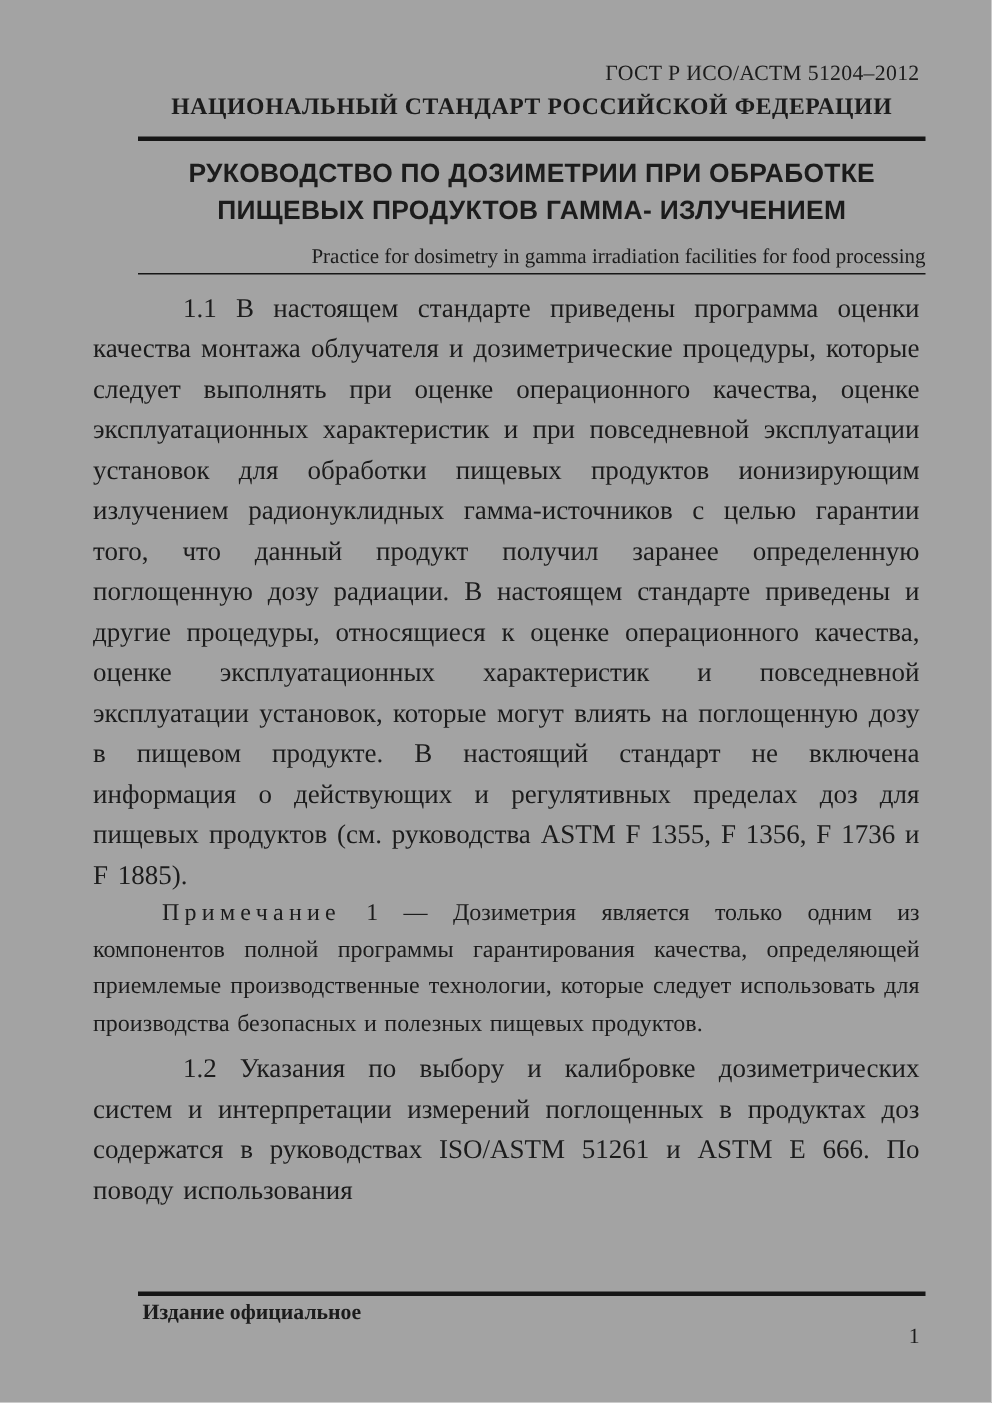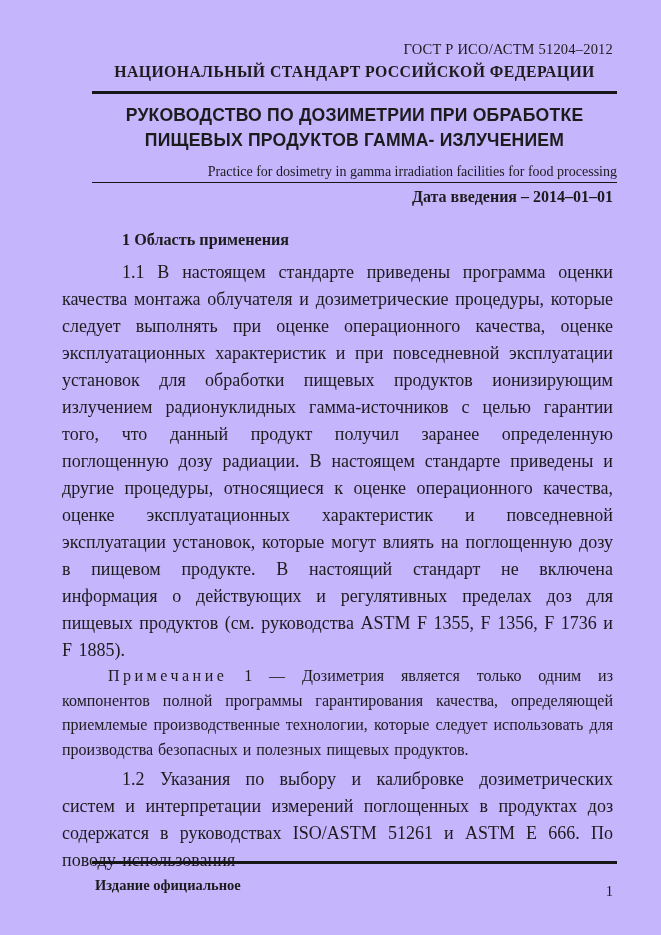--- a/index.html
+++ b/index.html
@@ -1,21 +1,21 @@
 <!DOCTYPE html>
 <html lang="ru"><head>
 <meta charset="utf-8">
 <style>
   html,body { margin:0; padding:0; background:#e9e9e9; }
   .page {
     position: relative;
     width: 661px;
     height: 935px;
     margin: 0 auto;
-    background: #c4b5fd;
+    background: #a3a3a3;
     color: #1c1c1c;
     font-family: "Liberation Serif", "DejaVu Serif", serif;
     overflow: hidden;
   }
   .content { padding: 40px 48px 0 62px; }
 
   .gost-code {
     font-size: 14.5px;
     line-height: 18px;
     text-align: right;
@@ -85,21 +85,21 @@
     position: absolute;
     left: 62px;
     right: 48px;
     top: 861px;
     height: 60px;
   }
   .footer-rule { height: 2.5px; }
   .edition {
     position: absolute;
     left: 33px;
-    top: 16px;
+    top: 6px;
     font-weight: bold;
     font-size: 14.5px;
     line-height: 17px;
   }
   .page-num {
     position: absolute;
     right: 0;
     top: 22px;
     font-size: 14.5px;
     line-height: 17px;
@@ -117,23 +117,21 @@
     <div class="nat-std ruleblock">НАЦИОНАЛЬНЫЙ СТАНДАРТ РОССИЙСКОЙ ФЕДЕРАЦИИ</div>
 
     <div class="rule rule-1 ruleblock"></div>
 
     <div class="doc-title ruleblock">РУКОВОДСТВО ПО ДОЗИМЕТРИИ ПРИ ОБРАБОТКЕ ПИЩЕВЫХ ПРОДУКТОВ ГАММА- ИЗЛУЧЕНИЕМ</div>
 
     <div class="doc-title-en ruleblock">Practice for dosimetry in gamma irradiation facilities for food processing</div>
 
     <div class="rule rule-2 ruleblock"></div>
 
-    <div class="intro-date">Дата введения – 2014–01–01</div>
 
-    <div class="sec-heading">1 Область применения</div>
 
     <p class="body-para">1.1 В настоящем стандарте приведены программа оценки качества монтажа облучателя и дозиметрические процедуры, которые следует выполнять при оценке операционного качества, оценке эксплуатационных характеристик и при повседневной эксплуатации установок для обработки пищевых продуктов ионизирующим излучением радионуклидных гамма-источников с целью гарантии того, что данный продукт получил заранее определенную поглощенную дозу радиации. В настоящем стандарте приведены и другие процедуры, относящиеся к оценке операционного качества, оценке эксплуатационных характеристик и повседневной эксплуатации установок, которые могут влиять на поглощенную дозу в пищевом продукте. В настоящий стандарт не включена информация о действующих и регулятивных пределах доз для пищевых продуктов (см. руководства ASTM F 1355, F 1356, F 1736 и F 1885).</p>
 
     <p class="note"><span class="spaced">Примечание</span> <span>1</span> <span>—</span> <span>Дозиметрия является только одним из компонентов полной программы гарантирования качества, определяющей приемлемые производственные технологии, которые следует использовать для производства безопасных и полезных пищевых продуктов.</span></p>
 
 
     <p class="body-para para-12">1.2 Указания по выбору и калибровке дозиметрических систем и интерпретации измерений поглощенных в продуктах доз содержатся в руководствах ISO/ASTM 51261 и ASTM E 666. По поводу использования</p>
   </div>
 
   <div class="footer">

